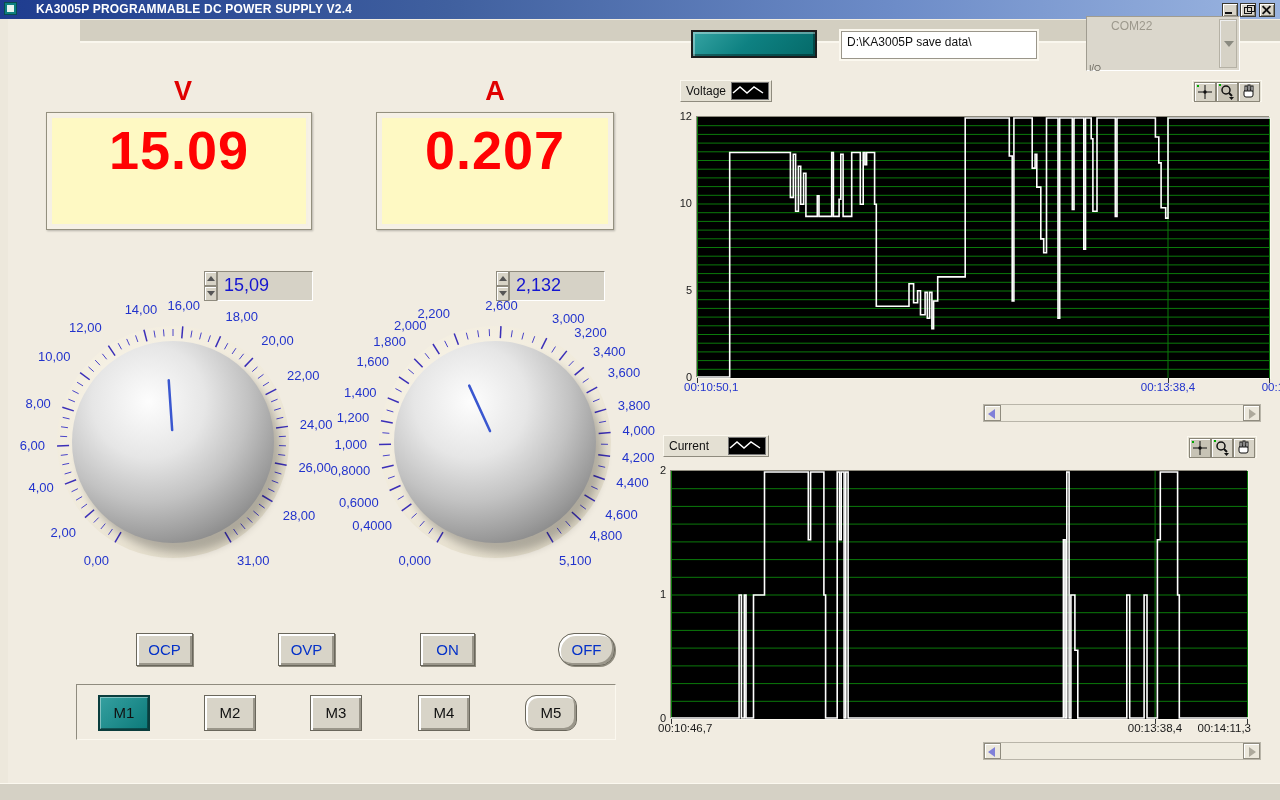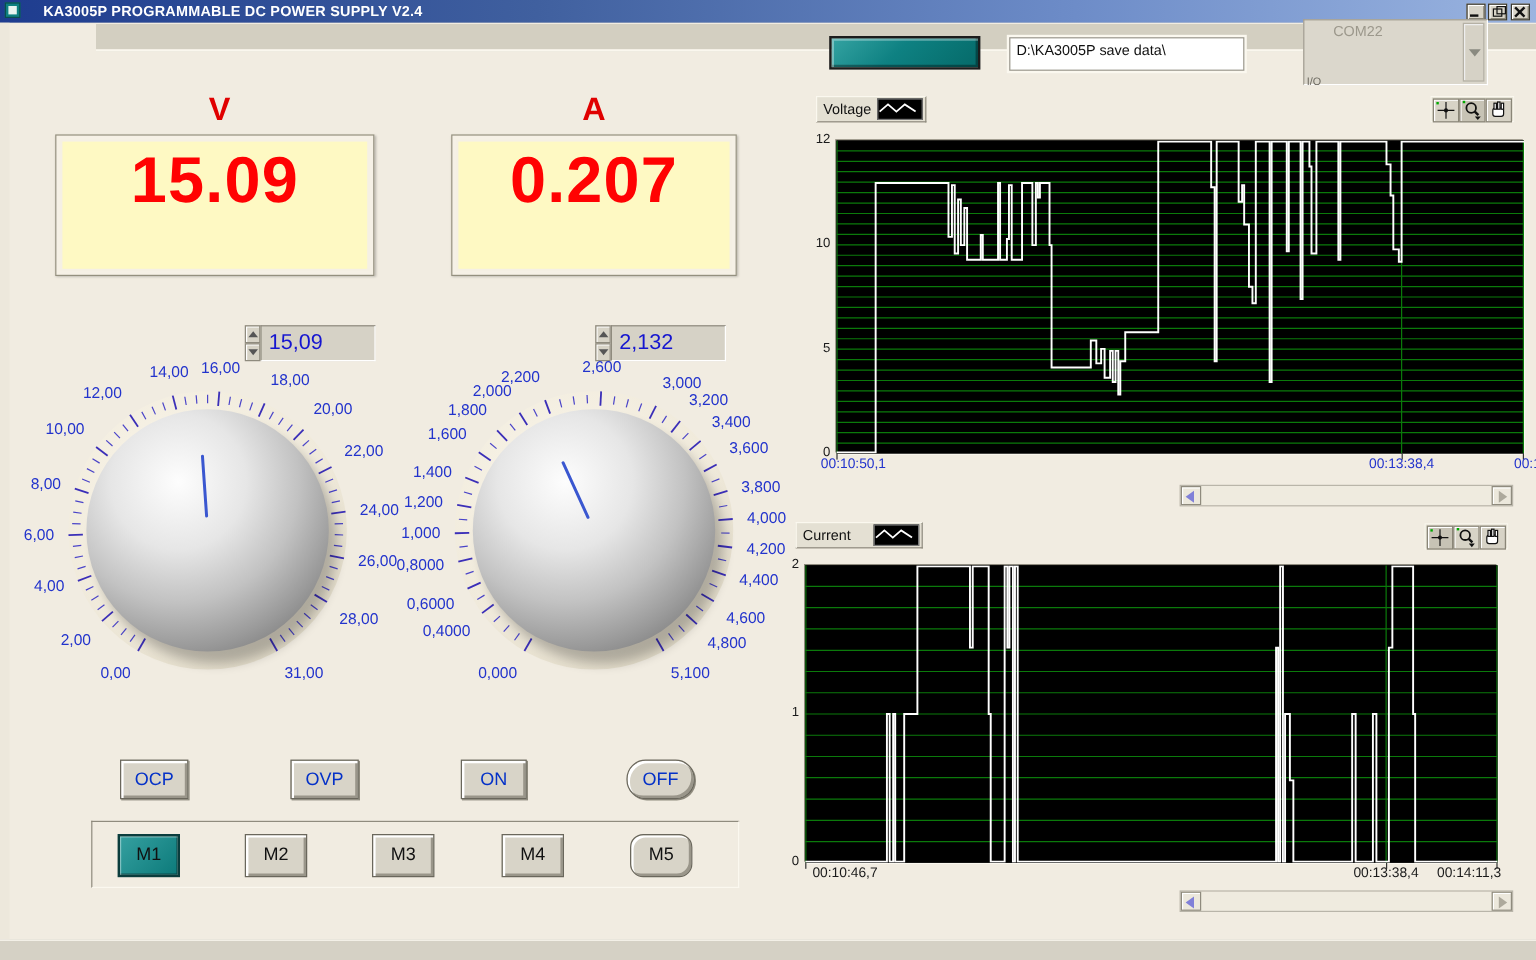--- a/index.html
+++ b/index.html
@@ -60,21 +60,21 @@
     box-sizing:border-box;font-size:18px;color:#1515D0;padding:3px 0 0 6px;}
   #v-spin-col{left:196px;top:252px;} #v-spin-field{left:209px;top:252px;}
   #a-spin-col{left:488px;top:252px;} #a-spin-field{left:501px;top:252px;}
 
   .knob-svg{width:380px;height:320px;}
   #voltage-knob-wrap{left:-25px;top:263px;} #current-knob-wrap{left:297px;top:263px;}
 
   
   .lv-btn{height:33px;background:#D8D4C8;border:1px solid #6a675c;box-sizing:border-box;
     box-shadow:inset 2px 2px 0 #fff,inset -2px -2px 0 #9a968a,1px 1px 0 #8f8b7e;
-    color:#0431C8;font-size:15px;text-align:center;line-height:31px;}
+    color:#0431C8;font-size:15px;text-align:center;line-height:31px;margin-left:36px;}
   #btn-ocp{left:92px;top:614px;width:57px;} #btn-ovp{left:234px;top:614px;width:57px;}
   #btn-on{left:376px;top:614px;width:55px;} #btn-off{left:514px;top:614px;width:57px;border-radius:16px;}
 
   #memory-panel{left:68px;top:665px;width:540px;height:56px;border:1px solid;border-color:#8f8b7e #fbf8ef #fbf8ef #8f8b7e;box-sizing:border-box;}
   .mem-btn{top:10px;width:52px;height:36px;background:#D8D4C8;border:1px solid #6a675c;box-sizing:border-box;
     box-shadow:inset 2px 2px 0 #fff,inset -2px -2px 0 #9a968a;color:#111;font-size:15px;text-align:center;line-height:34px;}
   .mem-active{background:linear-gradient(135deg,#35a0a0,#0c7a7a);border:2px solid #0a3d3d;
     box-shadow:inset 1px 1px 0 rgba(255,255,255,.4),inset -1px -1px 0 rgba(0,0,0,.4);line-height:32px;}
   #btn-m1{left:21px;} #btn-m2{left:127px;} #btn-m3{left:233px;} #btn-m4{left:341px;} #btn-m5{left:448px;border-radius:11px;}
 
@@ -542,21 +542,21 @@
           <line x1="0.5" x2="0.5" y1="0" y2="248" stroke="#0B7A0B" stroke-width="1"></line>
           <line x1="484.103" x2="484.103" y1="0" y2="248" stroke="#0B7A0B" stroke-width="1"></line>
           <line x1="576.5" x2="576.5" y1="0" y2="248" stroke="#0B7A0B" stroke-width="1"></line>
           <polyline points="0.0,247.0 68.1,247.0 68.1,124.0 70.4,124.0 70.4,247.0 73.3,247.0 73.3,124.0 75.0,124.0 75.0,247.0 82.5,247.0 82.5,124.0 93.5,124.0 93.5,1.0 137.3,1.0 137.3,68.7 139.6,68.7 139.6,1.0 152.9,1.0 152.9,124.0 154.6,124.0 154.6,247.0 166.2,247.0 166.2,1.0 168.5,1.0 168.5,68.7 170.2,68.7 170.2,1.0 173.1,1.0 173.1,247.0 174.8,247.0 174.8,1.0 177.1,1.0 177.1,247.0 392.4,247.0 392.4,68.7 394.1,68.7 394.1,247.0 395.8,247.0 395.8,1.0 398.1,1.0 398.1,247.0 399.9,247.0 399.9,124.0 403.9,124.0 403.9,179.3 406.8,179.3 406.8,247.0 455.8,247.0 455.8,124.0 458.7,124.0 458.7,247.0 473.1,247.0 473.1,124.0 476.0,124.0 476.0,247.0 486.4,247.0 486.4,68.7 489.3,68.7 489.3,1.0 506.6,1.0 506.6,124.0 508.3,124.0 508.3,247.0 577.0,247.0" fill="none" stroke="#FFFFFF" stroke-width="1.6"></polyline>
         </svg>
     </div>
 
     <div class="abs axis-tickmark" style="left:663px;top:700px;"></div>
     <div class="abs axis-tickmark" style="left:1147px;top:700px;"></div>
     <div class="abs axis-tickmark" style="left:1239px;top:700px;"></div>
-    <div class="abs xtick xtick-dark" style="left:650px;top:703px;text-align:left;margin-left:19px;">00:10:46,7</div>
+    <div class="abs xtick xtick-dark" style="left:650px;top:703px;text-align:left;">00:10:46,7</div>
     <div class="abs xtick xtick-dark" style="left:1105px;top:703px;text-align:center;">00:13:38,4</div>
     <div class="abs xtick xtick-dark" style="left:1159px;top:703px;text-align:right;">00:14:11,3</div>
 
     <div id="current-scrollbar" class="abs hscroll">
       <div class="scroll-btn left">
           <div class="arr-left"></div>
         </div>
       <div class="scroll-btn right">
           <div class="arr-right"></div>
         </div>

